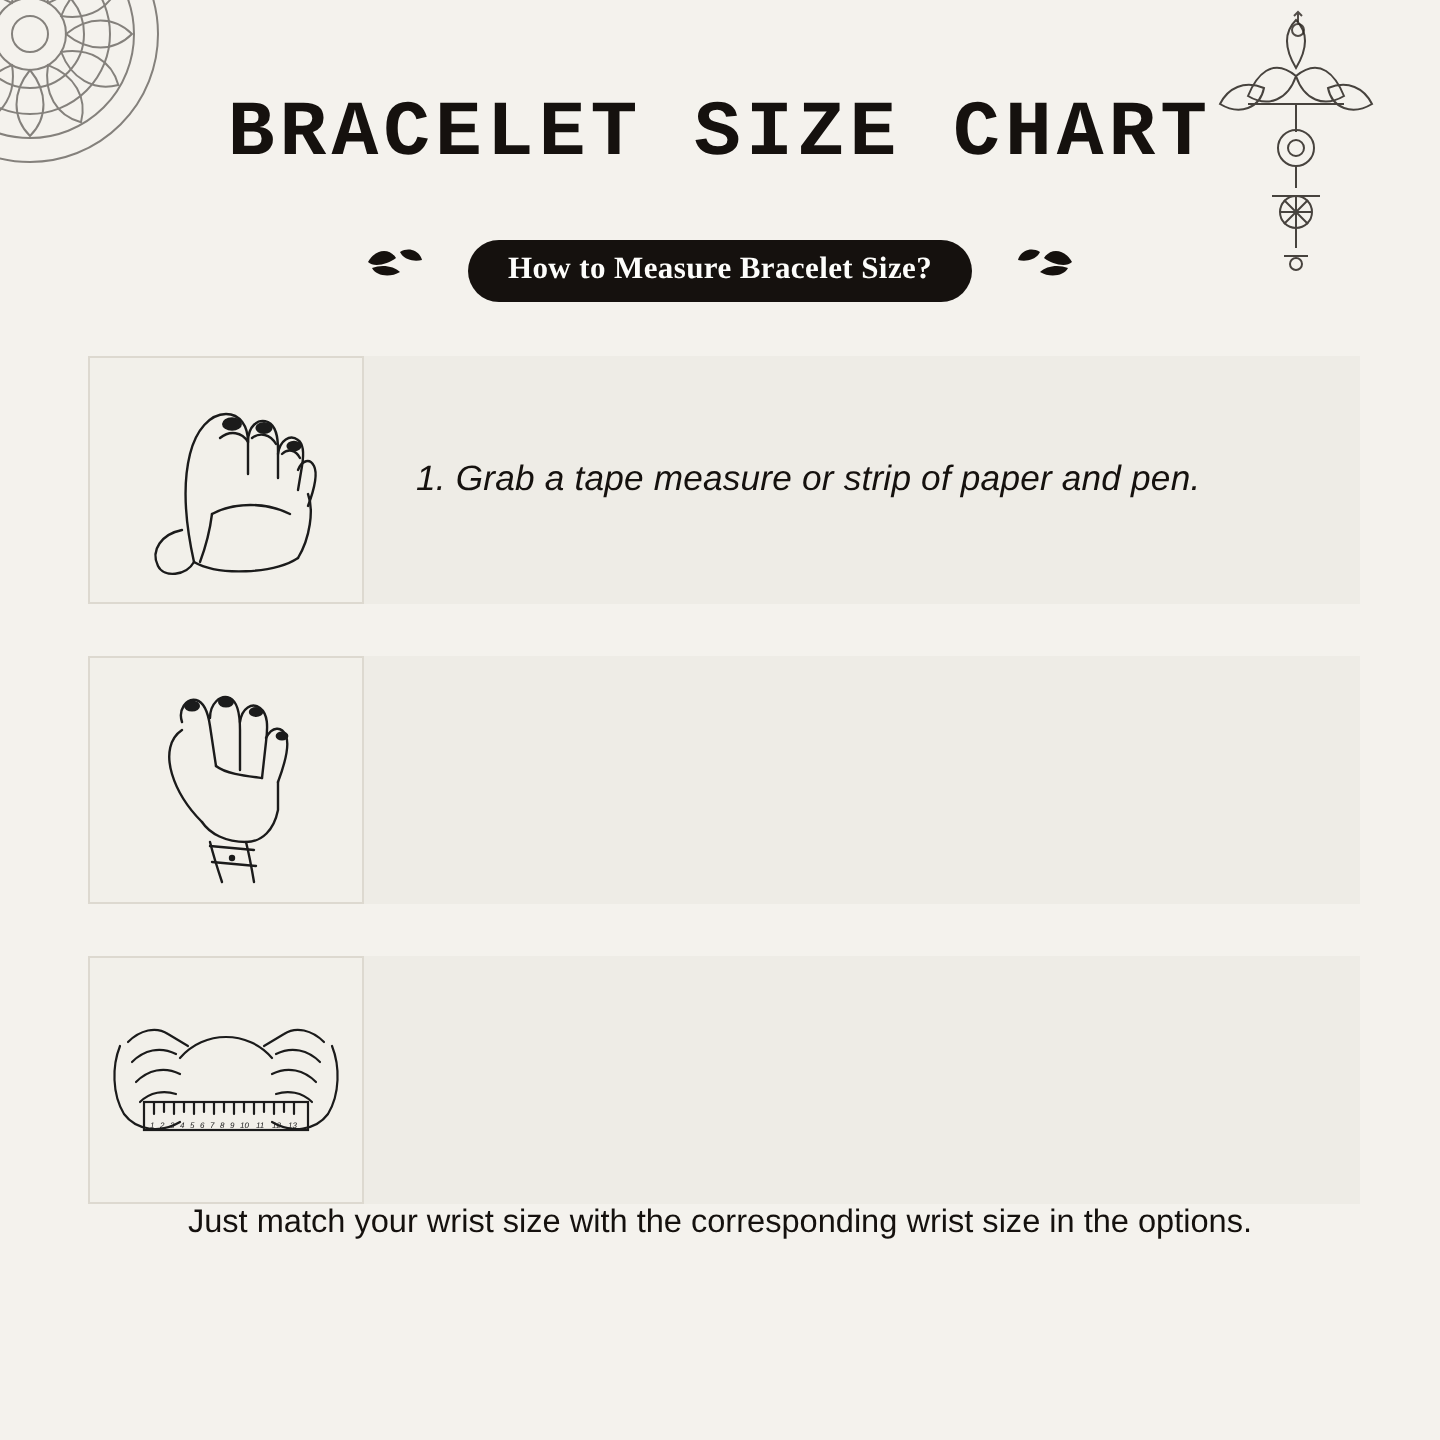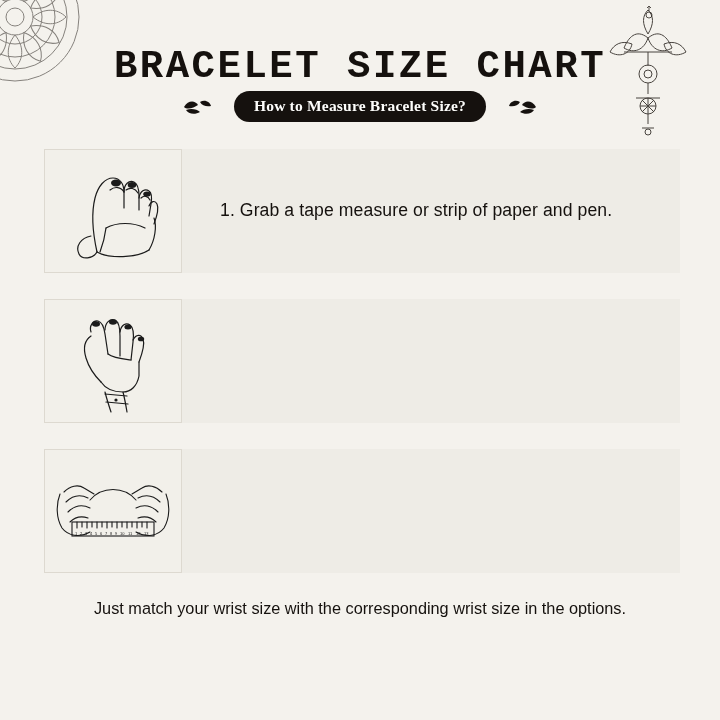--- a/index.html
+++ b/index.html
@@ -47,23 +47,22 @@
     font-family: Liberation Mono, monospace;
     font-size: 39px;
     font-weight: 700;
     letter-spacing: 2.5px;
     color: #15110e;
     margin: 0;
     line-height: 1;
   }
 
   .subtitle-row {
-    margin-top: 4px;
-    display: flex;
-    align-items: center;
+    margin-top: 33px;
+    display: flex;
     justify-content: center;
     gap: 22px;
   }
   .flourish {
     width: 30px;
     height: 22px;
     flex: none;
   }
   .subtitle-pill {
     background: #15110e;
@@ -81,23 +80,24 @@
   .steps {
     margin-top: 27px;
     padding: 0 40px 0 44px;
     display: flex;
     flex-direction: column;
     gap: 26px;
   }
   .step {
     display: flex;
     align-items: stretch;
-    gap: 12px;
+    gap: 0;
     background: #efedE7;
     background: #eeece6;
+    font-style: italic;
   }
   .step-figure {
     width: 138px;
     flex: none;
     background: #f2f0ea;
     border: 1px solid #ddd9d0;
     box-sizing: border-box;
     display: flex;
     align-items: center;
     justify-content: center;
@@ -112,21 +112,20 @@
     font-size: 17.6px;
     line-height: 1.68;
     color: #15110e;
     letter-spacing: .1px;
   }
   .step-1 .step-figure { height: 124px; }
   .step-2 .step-figure { height: 124px; }
   .step-3 .step-figure { height: 124px; }
 
   .footer-note {
-    margin-top: 26px;
     text-align: center;
     font-size: 16.3px;
     color: #15110e;
     padding: 0 22px;
   }
 
   .tiny-top-icon {
     position: absolute;
     top: 4px;
     right: 63px;

